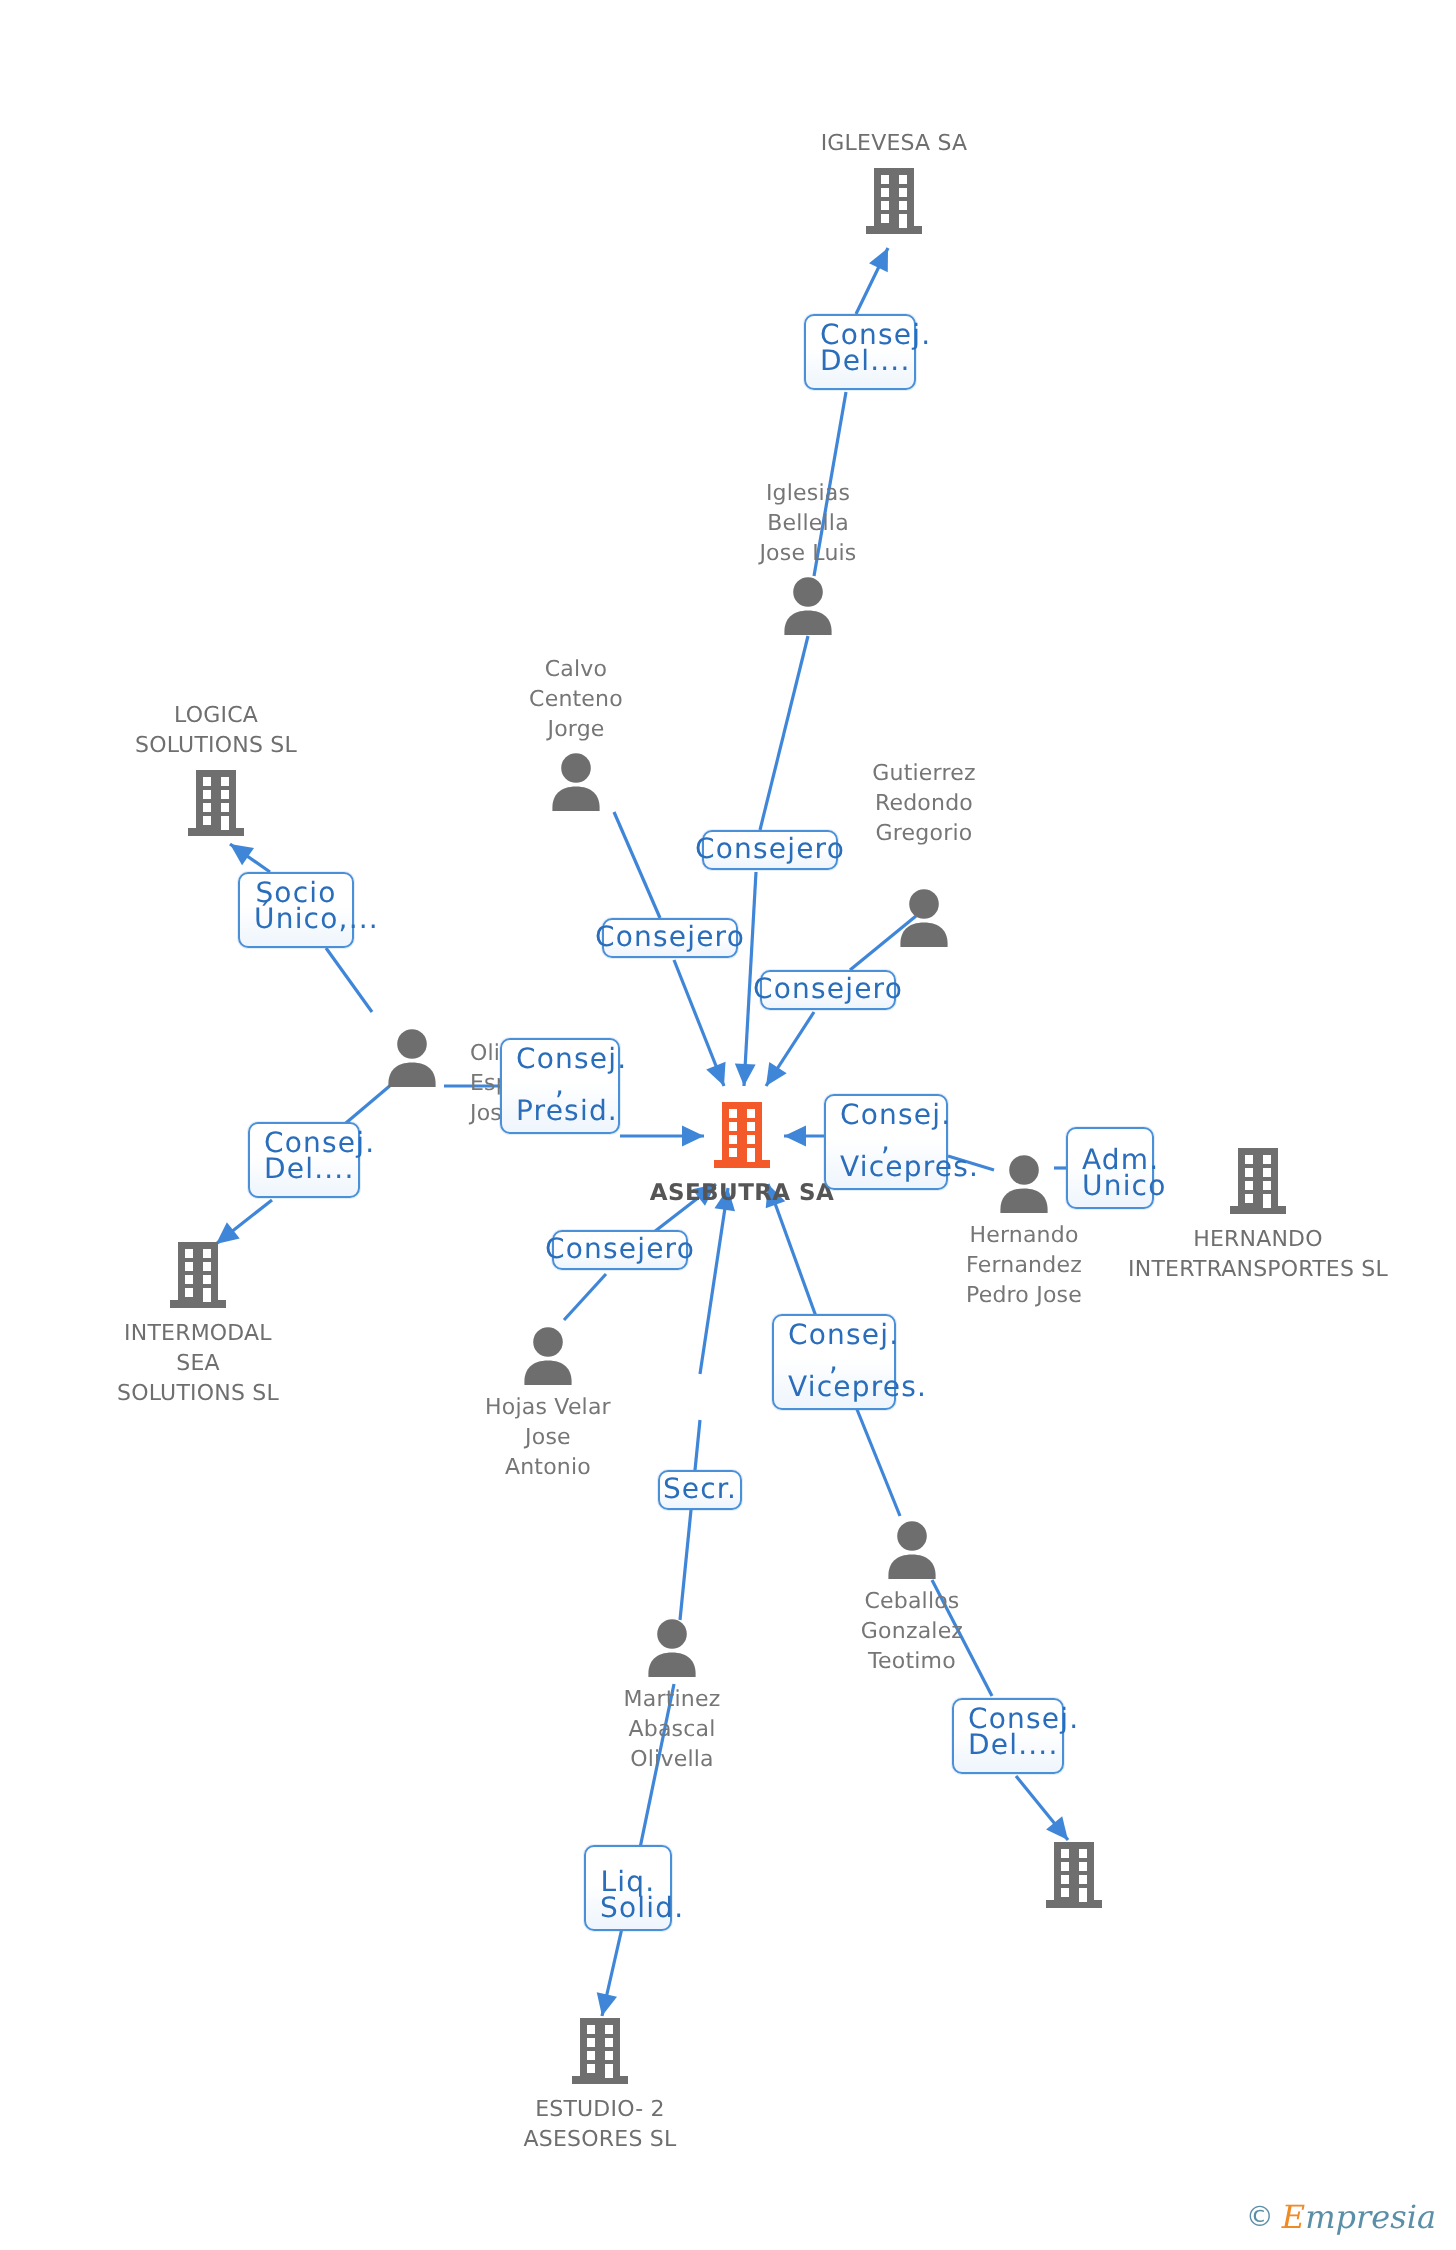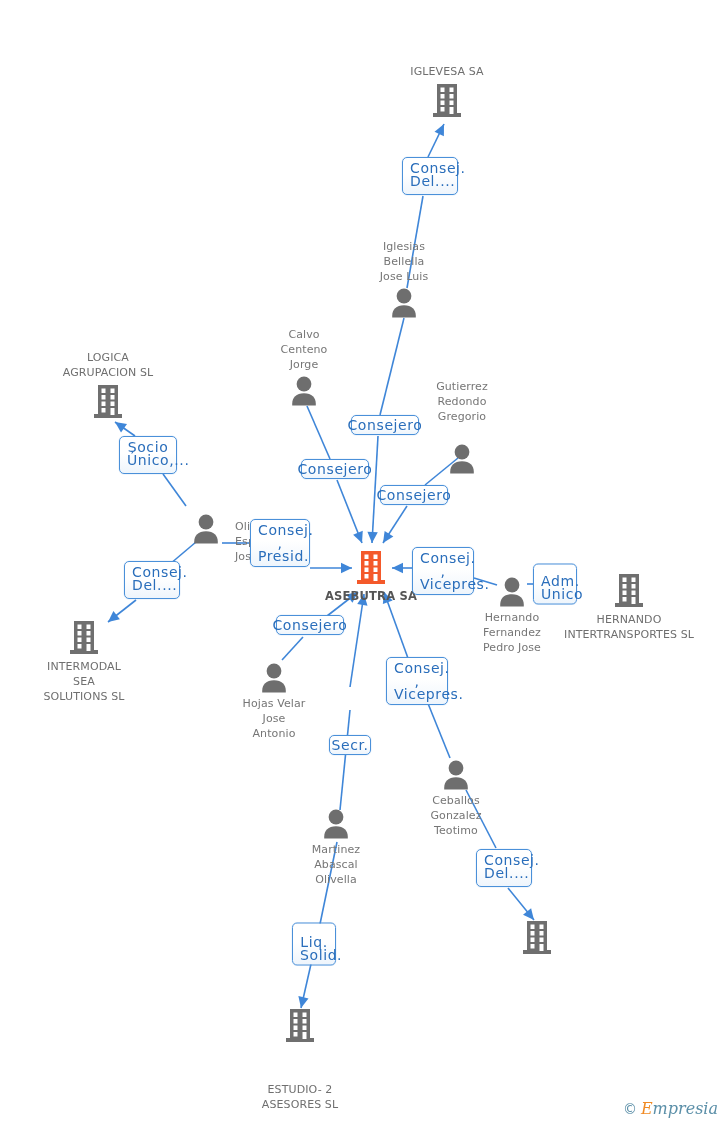--- a/index.html
+++ b/index.html
@@ -174,23 +174,23 @@
             <rect x="8.5" y="5.5" width="4" height="4.5" fill="#ffffff"></rect>
             <rect x="17.5" y="5.5" width="4" height="4.5" fill="#ffffff"></rect>
             <rect x="8.5" y="12" width="4" height="4.5" fill="#ffffff"></rect>
             <rect x="17.5" y="12" width="4" height="4.5" fill="#ffffff"></rect>
             <rect x="8.5" y="18.5" width="4" height="4.5" fill="#ffffff"></rect>
             <rect x="17.5" y="18.5" width="4" height="4.5" fill="#ffffff"></rect>
             <rect x="8.5" y="25" width="4" height="4.5" fill="#ffffff"></rect>
             <rect x="17.5" y="25" width="4" height="7" fill="#ffffff"></rect>
           </svg></div>
         <div class="node-label">LOGICA
-AGRUPACION SL</div>
-      </div>
-      <div class="node company" style="left: 84px; top: 619px;">
+SOLUTIONS SL</div>
+      </div>
+      <div class="node company" style="left: 99px; top: 619px;">
         <div class="icon-wrap"><svg width="30" height="38" viewBox="0 0 30 38" xmlns="http://www.w3.org/2000/svg">
             <rect x="5" y="2" width="20" height="32" fill="#6f6f6f"></rect>
             <rect x="1" y="31" width="28" height="4" fill="#6f6f6f"></rect>
             <rect x="8.5" y="5.5" width="4" height="4.5" fill="#ffffff"></rect>
             <rect x="17.5" y="5.5" width="4" height="4.5" fill="#ffffff"></rect>
             <rect x="8.5" y="12" width="4" height="4.5" fill="#ffffff"></rect>
             <rect x="17.5" y="12" width="4" height="4.5" fill="#ffffff"></rect>
             <rect x="8.5" y="18.5" width="4" height="4.5" fill="#ffffff"></rect>
             <rect x="17.5" y="18.5" width="4" height="4.5" fill="#ffffff"></rect>
             <rect x="8.5" y="25" width="4" height="4.5" fill="#ffffff"></rect>
@@ -238,21 +238,21 @@
             <rect x="8.5" y="5.5" width="4" height="4.5" fill="#ffffff"></rect>
             <rect x="17.5" y="5.5" width="4" height="4.5" fill="#ffffff"></rect>
             <rect x="8.5" y="12" width="4" height="4.5" fill="#ffffff"></rect>
             <rect x="17.5" y="12" width="4" height="4.5" fill="#ffffff"></rect>
             <rect x="8.5" y="18.5" width="4" height="4.5" fill="#ffffff"></rect>
             <rect x="17.5" y="18.5" width="4" height="4.5" fill="#ffffff"></rect>
             <rect x="8.5" y="25" width="4" height="4.5" fill="#ffffff"></rect>
             <rect x="17.5" y="25" width="4" height="7" fill="#ffffff"></rect>
           </svg></div>
       </div>
-      <div class="node company" style="left: 300px; top: 1007px; gap: 35px;">
+      <div class="node company" style="left: 300px; top: 1007px;">
         <div class="icon-wrap"><svg width="30" height="38" viewBox="0 0 30 38" xmlns="http://www.w3.org/2000/svg">
             <rect x="5" y="2" width="20" height="32" fill="#6f6f6f"></rect>
             <rect x="1" y="31" width="28" height="4" fill="#6f6f6f"></rect>
             <rect x="8.5" y="5.5" width="4" height="4.5" fill="#ffffff"></rect>
             <rect x="17.5" y="5.5" width="4" height="4.5" fill="#ffffff"></rect>
             <rect x="8.5" y="12" width="4" height="4.5" fill="#ffffff"></rect>
             <rect x="17.5" y="12" width="4" height="4.5" fill="#ffffff"></rect>
             <rect x="8.5" y="18.5" width="4" height="4.5" fill="#ffffff"></rect>
             <rect x="17.5" y="18.5" width="4" height="4.5" fill="#ffffff"></rect>
             <rect x="8.5" y="25" width="4" height="4.5" fill="#ffffff"></rect>
@@ -263,21 +263,21 @@
       </div>
       <div class="node person label-top" style="left: 404px; top: 239px;">
         <div class="icon-wrap"><svg width="30" height="32" viewBox="0 0 30 32" xmlns="http://www.w3.org/2000/svg">
             <circle cx="15" cy="9" r="7.4" fill="#6e6e6e"></circle>
             <path d="M15 18.2 C7.2 18.2 3.2 22.4 3.2 28.8 L3.2 30.5 L26.8 30.5 L26.8 28.8 C26.8 22.4 22.8 18.2 15 18.2 Z" fill="#6e6e6e"></path>
           </svg></div>
         <div class="node-label">Iglesias
 Bellella
 Jose Luis</div>
       </div>
-      <div class="node person label-top" style="left: 304px; top: 327px;">
+      <div class="node person label-top" style="left: 288px; top: 327px;">
         <div class="icon-wrap"><svg width="30" height="32" viewBox="0 0 30 32" xmlns="http://www.w3.org/2000/svg">
             <circle cx="15" cy="9" r="7.4" fill="#6e6e6e"></circle>
             <path d="M15 18.2 C7.2 18.2 3.2 22.4 3.2 28.8 L3.2 30.5 L26.8 30.5 L26.8 28.8 C26.8 22.4 22.8 18.2 15 18.2 Z" fill="#6e6e6e"></path>
           </svg></div>
         <div class="node-label">Calvo
 Centeno
 Jorge</div>
       </div>
       <div class="node person label-top" style="left: 462px; top: 379px; gap: 16px;">
         <div class="icon-wrap"><svg width="30" height="32" viewBox="0 0 30 32" xmlns="http://www.w3.org/2000/svg">

